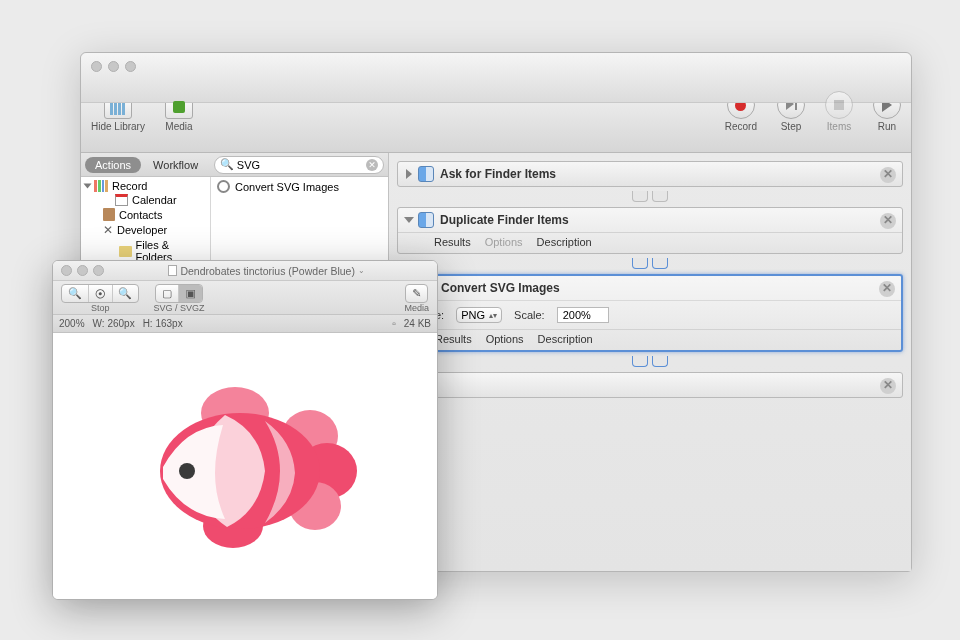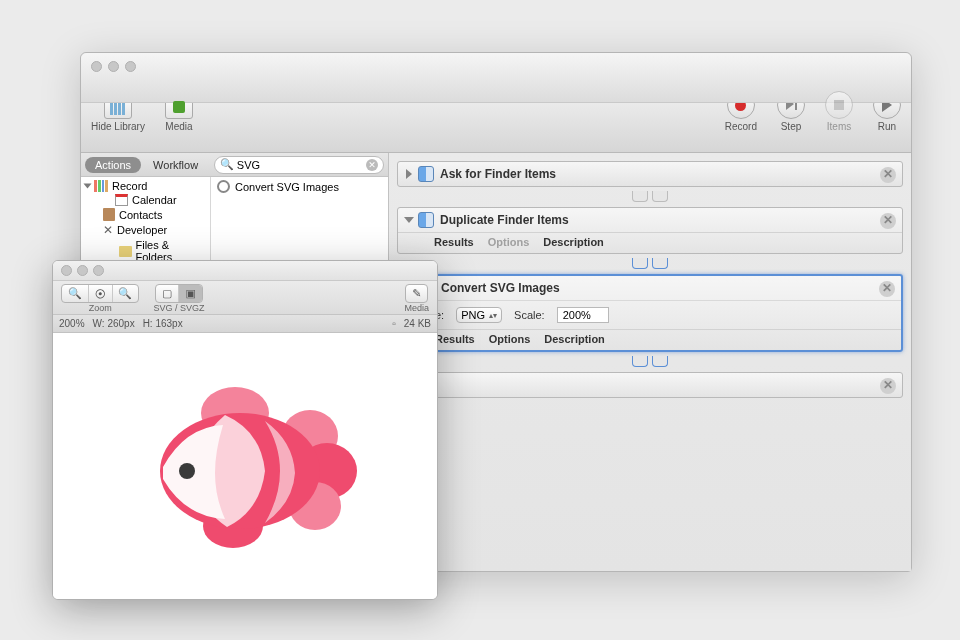--- a/index.html
+++ b/index.html
@@ -72,21 +72,21 @@
   margin-bottom: 14px; position: relative; font-size: 12px;
 }
 .action-step.selected { border: 2px solid #5b8fd6; box-shadow: 0 0 4px rgba(80,130,210,.6); }
 .as-header { display: flex; align-items: center; gap: 6px; padding: 4px 8px; font-weight: bold; color: #333; }
 .as-header .tri2 { display: inline-block; width: 0; height: 0; border-left: 6px solid #838383; border-top: 5px solid transparent; border-bottom: 5px solid transparent; }
 .as-header .tri2.open { transform: rotate(90deg); }
 .as-header .finder-ico { width: 16px; height: 16px; border-radius: 3px; background: linear-gradient(90deg,#6aa7e8 50%,#d9e6f5 50%); border: 1px solid #5a86b8; }
 .as-header .svgimg-ico { width: 16px; height: 16px; background: #fff; border: 1px solid #999; position: relative; }
 .as-close { position: absolute; right: 6px; top: 5px; width: 16px; height: 16px; border-radius: 50%; background: #cfcfcf; color: #888; font-size: 12px; line-height: 15px; text-align: center; cursor: pointer; }
 .as-tabs { display: flex; gap: 14px; padding: 3px 4px 5px 36px; font-size: 11px; border-top: 1px solid #d2d2d2; }
-.as-tabs span { color: #333; font-weight: bold; cursor: pointer; }
+.as-tabs span { color: #333; font-weight: normal; cursor: pointer; }
 .as-tabs span.dim { color: #a0a0a0; }
 .as-body { padding: 6px 10px 6px 36px; display: flex; align-items: center; gap: 12px; border-top: 1px solid #d9d9d9; font-size: 11px; }
 .as-body label { color: #333; }
 .popup-sel { display: inline-flex; align-items: center; border: 1px solid #b5b5b5; border-radius: 4px; background: linear-gradient(#fff,#ebebeb); padding: 1px 4px; font-size: 11px; cursor: pointer; }
 .popup-sel .arr { margin-left: 4px; font-size: 8px; color: #666; }
 .txtin { border: 1px solid #b9b9b9; padding: 1px 5px; font-size: 11px; width: 52px; background: #fff; }
 
 .connector { width: 40px; height: 12px; margin: -10px auto 4px auto; position: relative; }
 .connector::before, .connector::after {
   content: ""; position: absolute; top: 0; width: 14px; height: 10px;
@@ -289,29 +289,34 @@
   </div>
 </div>
 
 <div class="preview">
   <div class="pv-title">
     <div class="pv-traffic">
       <div class="tdot"></div>
       <div class="tdot"></div>
       <div class="tdot"></div>
     </div>
+    <div class="name">
+      <span class="doc-ico2"></span>
+      <span>Dendrobates tinctorius (Powder Blue)</span>
+      <span class="dd">⌄</span>
+    </div>
   </div>
   <div class="pv-tools">
     <div class="pv-group">
       <div class="seg">
         <div>🔍</div>
         <div>⦿</div>
         <div>🔍</div>
       </div>
-      <span>Zoom</span>
+      <span>Stop</span>
     </div>
     <div class="pv-group">
       <div class="seg">
         <div>
             <span>▢</span>
           </div>
         <div class="active">
             <span>▣</span>
           </div>
       </div>

